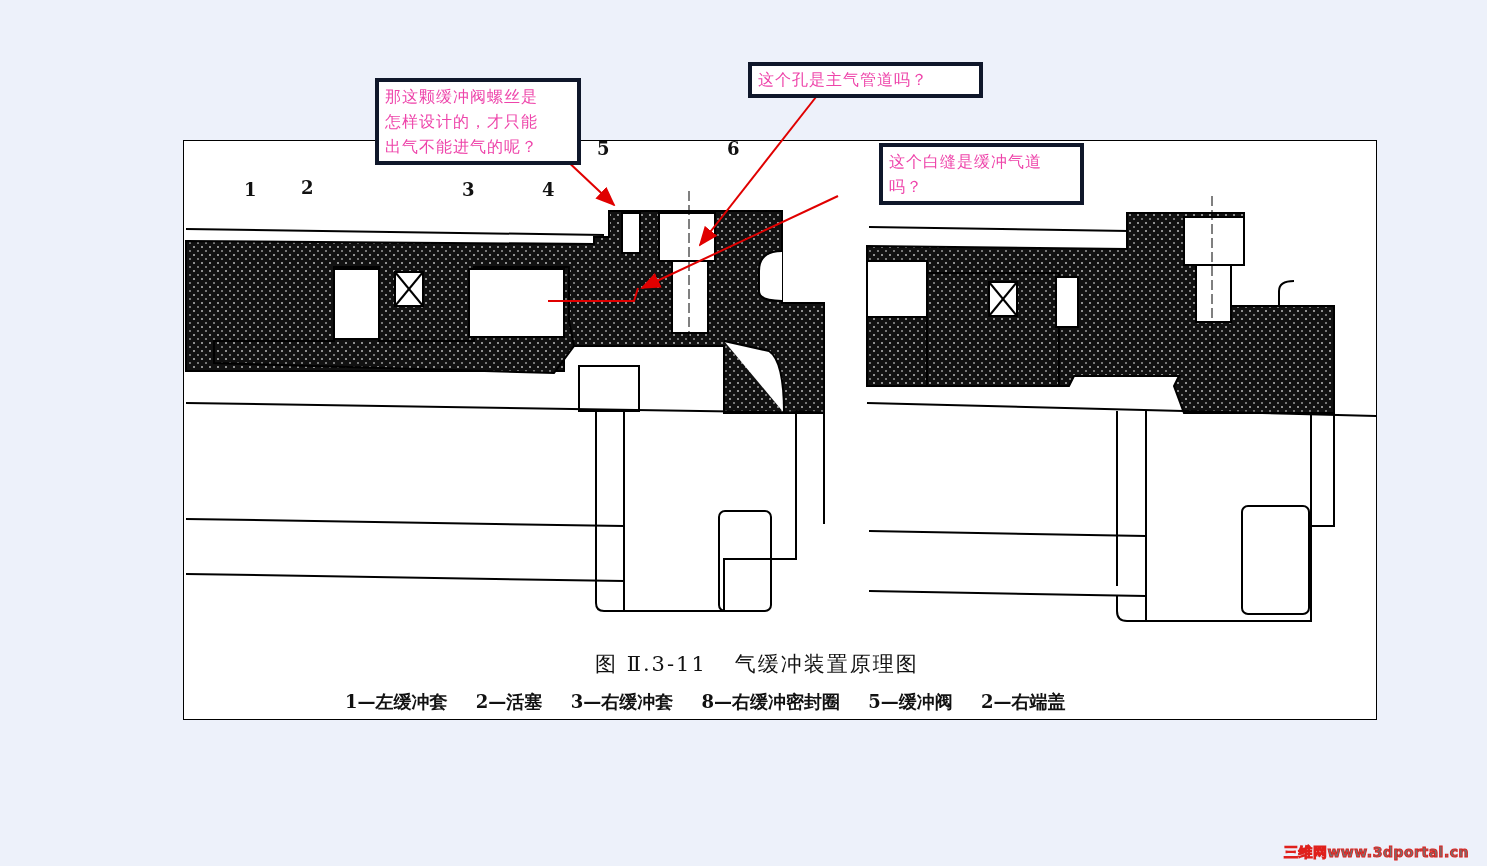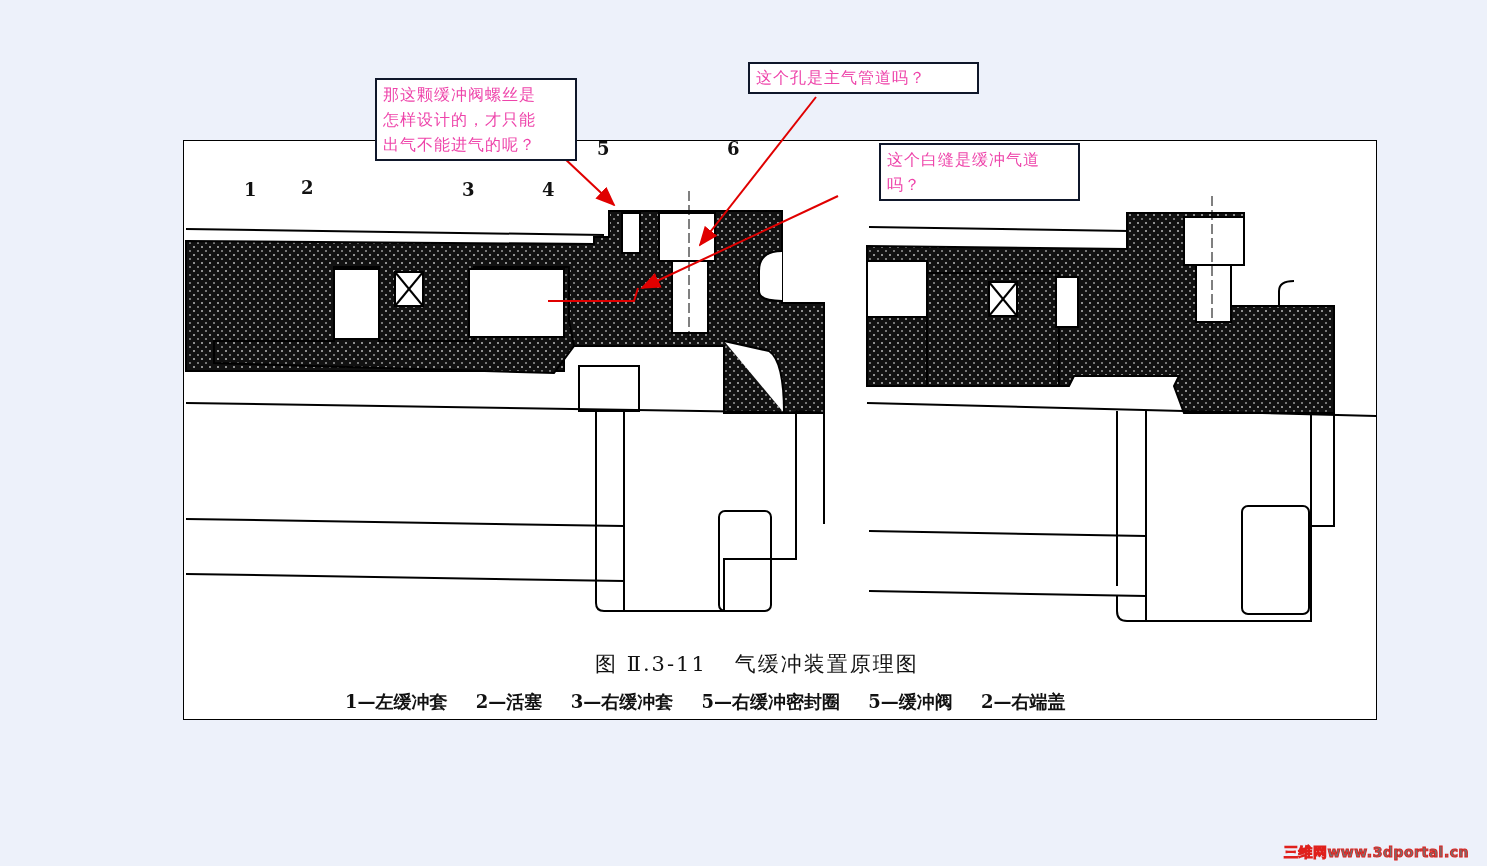--- a/index.html
+++ b/index.html
@@ -7,21 +7,21 @@
       width: 1487px; height: 866px; position: relative; overflow: hidden;
       background: #EDF1FA;
       font-family: "DejaVu Sans", sans-serif;
     }
     .frame {
       position: absolute; left: 183px; top: 140px; width: 1192px; height: 578px;
       background: #ffffff; border: 1px solid #000;
     }
     .frame svg { position: absolute; left: 0; top: 0; }
     .note {
-      position: absolute; background: #ffffff; border: 2px solid #0f172a;
+      position: absolute; background: #ffffff; border: 4px solid #0f172a;
       color: #ee44aa; font-size: 16px; line-height: 25px; padding: 2px 6px;
       font-family: "DejaVu Sans", sans-serif; letter-spacing: 1px;
     }
     .overlay { position: absolute; left: 0; top: 0; pointer-events: none; }
     .caption-title {
       position: absolute; left: 595px; top: 650px; font-size: 21px; color: #111;
       font-family: "DejaVu Serif", serif; letter-spacing: 2px;
     }
     .caption-title .fig { margin-right: 28px; }
     .legend {
@@ -117,21 +117,21 @@
 </div>
 
 <div class="caption-title">
   <span class="fig">图 Ⅱ.3-11</span><span>气缓冲装置原理图</span>
 </div>
 
 <div class="legend">
   <span>1—左缓冲套</span>
   <span>2—活塞</span>
   <span>3—右缓冲套</span>
-  <span>5—右缓冲密封圈</span>
+  <span>8—右缓冲密封圈</span>
   <span>5—缓冲阀</span>
   <span>2—右端盖</span>
 </div>
 
 <svg class="overlay" width="1487" height="866">
   <defs>
     <marker id="ah" markerWidth="10" markerHeight="8" refX="9" refY="4" orient="auto">
       <path d="M0 0 L10 4 L0 8 Z" fill="#e00000"></path>
     </marker>
   </defs>

